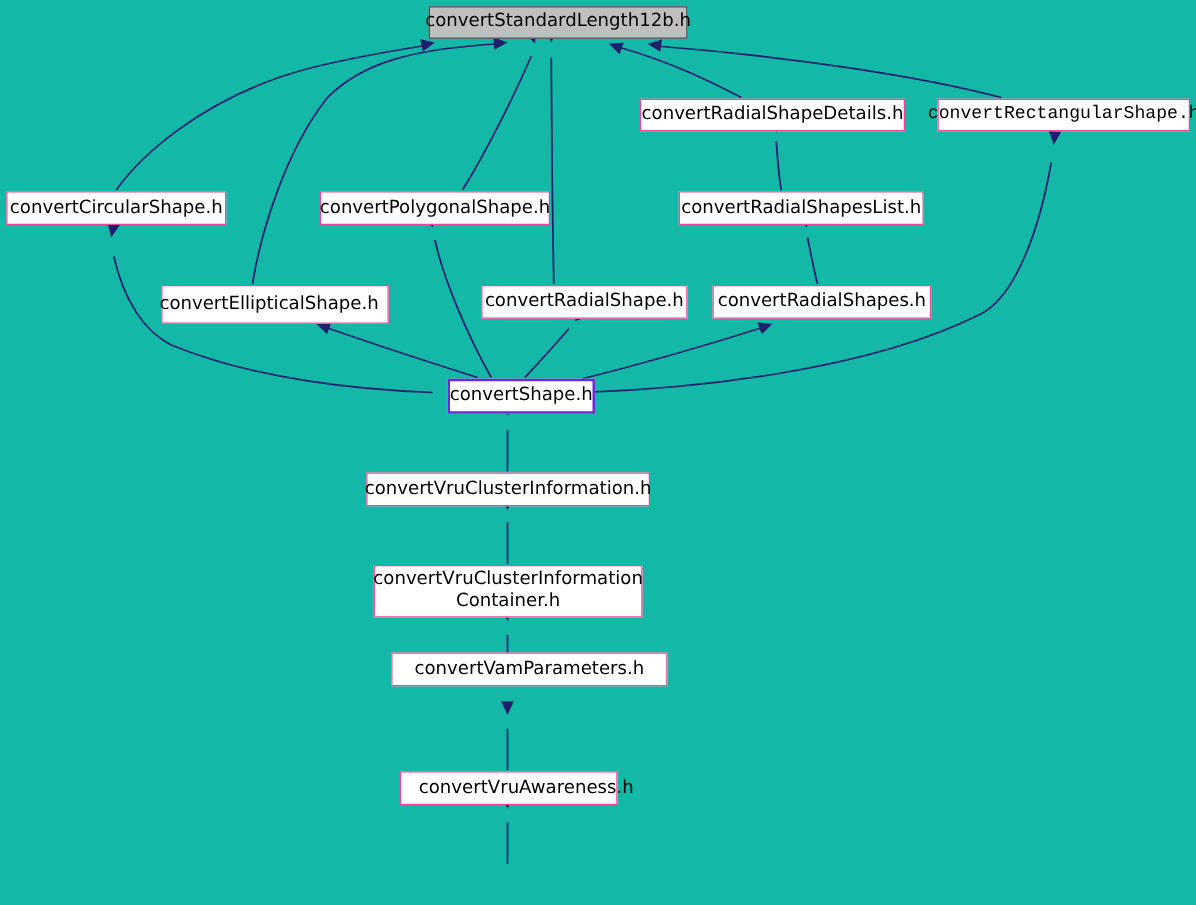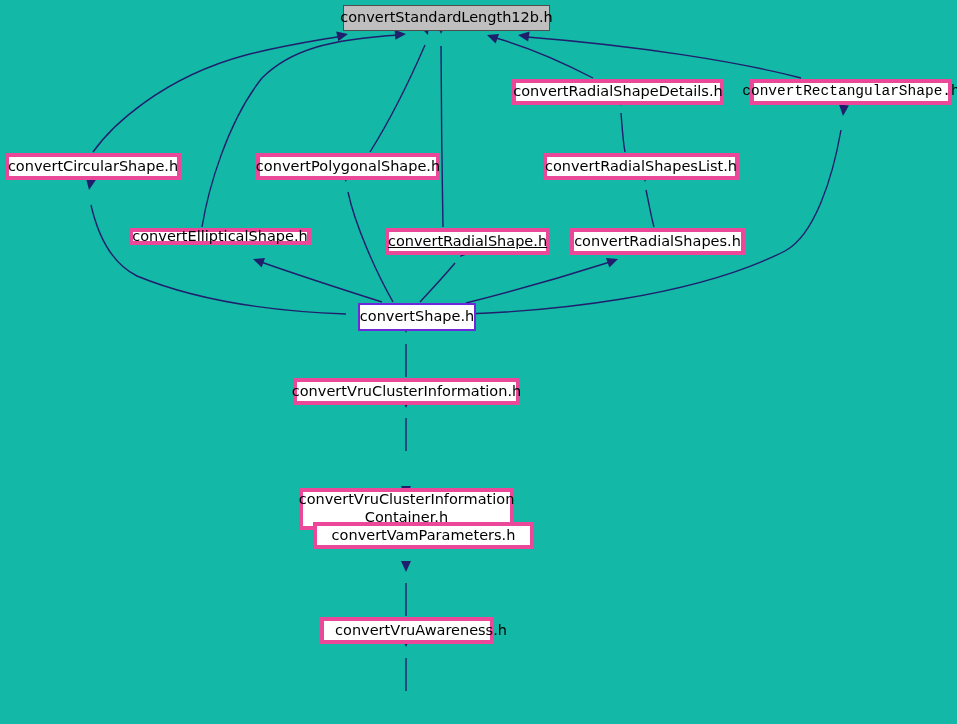--- a/index.html
+++ b/index.html
@@ -20,21 +20,21 @@
     position: absolute;
     left: 0;
     top: 0;
     width: 957px;
     height: 724px;
   }
   .gnode {
     position: absolute;
     box-sizing: border-box;
     background: #ffffff;
-    border: 4px solid #ec4899;
+    border: 1px solid #ec4899;
     display: flex;
     align-items: center;
     justify-content: center;
     text-align: center;
     color: #000000;
     font-size: 14.5px;
     line-height: 1.22;
     white-space: pre-line;
     letter-spacing: 0px;
     z-index: 5;
@@ -96,22 +96,22 @@
       <polygon points="0,0 -11,-5 -11,5" fill="#1f1f6e" transform="translate(406,572) rotate(450)"></polygon>
       <path d="M 406 691 C 406 681 406 668 406 658" fill="none" stroke="#1f1f6e" stroke-width="1.4"></path>
       <polygon points="0,0 -11,-5 -11,5" fill="#1f1f6e" transform="translate(406,647) rotate(450)"></polygon>
     </svg>
 <div class="gnode highlight" style="left: 343px; top: 5px; width: 207px; height: 26px;"><span class="gnode-label">convertStandardLength12b.h</span></div>
     <div class="gnode" style="left: 512px; top: 79px; width: 212px; height: 26px;"><span class="gnode-label">convertRadialShapeDetails.h</span></div>
     <div class="gnode" style="left: 750px; top: 79px; width: 202px; height: 26px; font-family: Liberation Mono, monospace;"><span class="gnode-label">convertRectangularShape.h</span></div>
     <div class="gnode" style="left: 5px; top: 153px; width: 176px; height: 27px;"><span class="gnode-label">convertCircularShape.h</span></div>
     <div class="gnode" style="left: 256px; top: 153px; width: 184px; height: 27px;"><span class="gnode-label">convertPolygonalShape.h</span></div>
     <div class="gnode" style="left: 543px; top: 153px; width: 196px; height: 27px;"><span class="gnode-label">convertRadialShapesList.h</span></div>
-    <div class="gnode" style="left: 129px; top: 228px; width: 182px; height: 17px;"><span class="gnode-label">convertEllipticalShape.h</span></div>
-    <div class="gnode" style="left: 385px; top: 228px; width: 165px; height: 27px; text-decoration: underline;"><span class="gnode-label">convertRadialShape.h</span></div>
+    <div class="gnode" style="left: 129px; top: 228px; width: 182px; height: 31px; justify-content: flex-end;"><span class="gnode-label">convertEllipticalShape.h</span></div>
+    <div class="gnode" style="left: 385px; top: 228px; width: 165px; height: 27px;"><span class="gnode-label">convertRadialShape.h</span></div>
     <div class="gnode" style="left: 570px; top: 228px; width: 175px; height: 27px;"><span class="gnode-label">convertRadialShapes.h</span></div>
     <div class="gnode thick" style="left: 347px; top: 303px; width: 118px; height: 28px;"><span class="gnode-label">convertShape.h</span></div>
     <div class="gnode" style="left: 293px; top: 378px; width: 227px; height: 27px;"><span class="gnode-label">convertVruClusterInformation.h</span></div>
-    <div class="gnode" style="left: 299px; top: 452px; width: 215px; height: 42px; margin-top: 36px;"><span class="gnode-label">convertVruClusterInformation
+    <div class="gnode" style="left: 299px; top: 452px; width: 215px; height: 42px;"><span class="gnode-label">convertVruClusterInformation
 Container.h</span></div>
     <div class="gnode" style="left: 313px; top: 522px; width: 221px; height: 27px;"><span class="gnode-label">convertVamParameters.h</span></div>
     <div class="gnode" style="left: 320px; top: 617px; width: 174px; height: 27px; padding-left: 28px;"><span class="gnode-label">convertVruAwareness.h</span></div>
   </div>
 
 </body></html>

